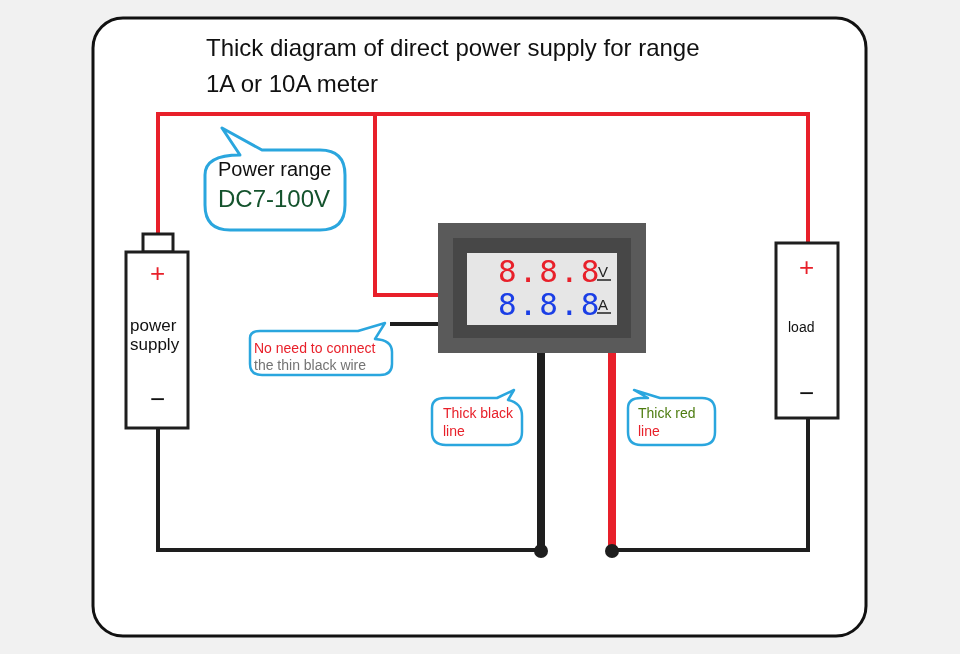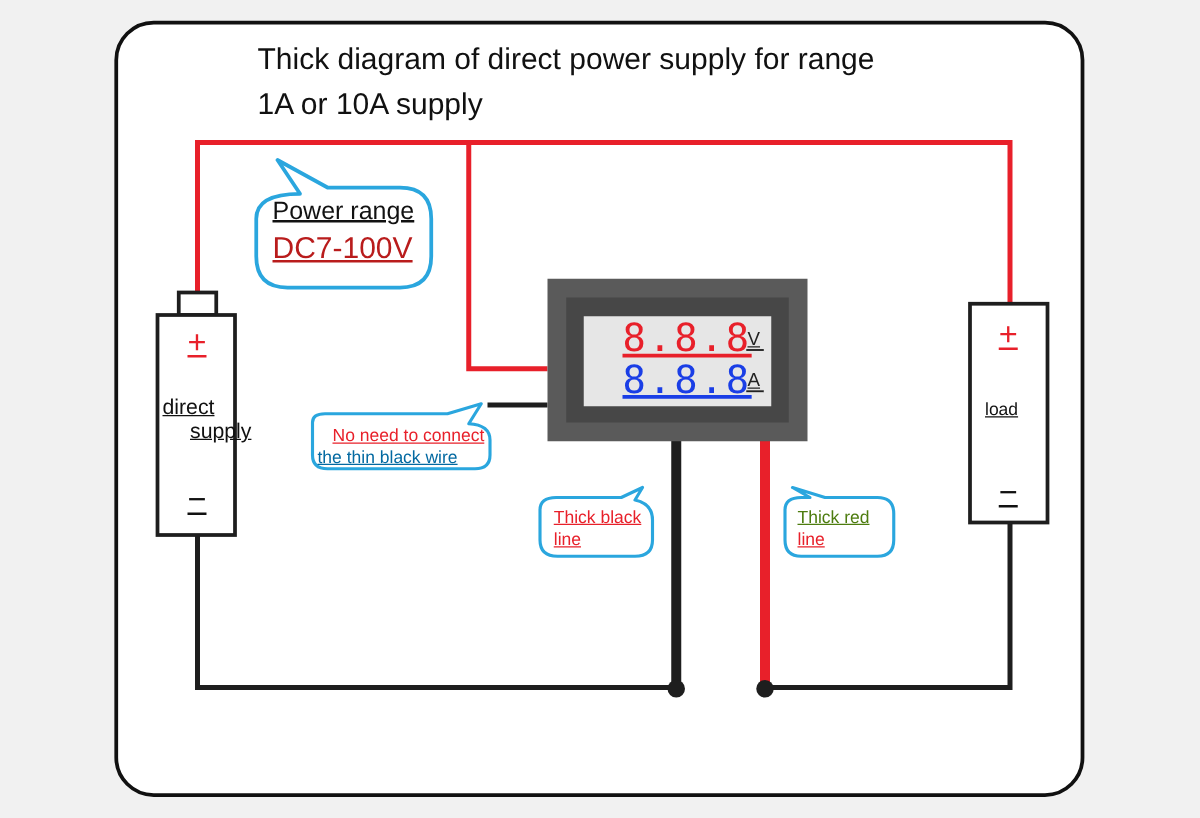--- a/index.html
+++ b/index.html
@@ -9,21 +9,21 @@
       position: relative;
       overflow: hidden;
       font-family: "Liberation Sans", "DejaVu Sans", sans-serif;
     }
     #stage { position: absolute; left: 0; top: 0; width: 960px; height: 654px; }
     .title-line {
       position: absolute; left: 206px;
       font-size: 24px; color: #111;
       white-space: nowrap;
     }
-    .label-text { position: absolute; white-space: nowrap; text-decoration: underline; }
+    .label-text { position: absolute; white-space: nowrap; }
   </style>
 </head>
 <body>
 
 <svg id="stage" viewBox="0 0 960 654" xmlns="http://www.w3.org/2000/svg">
 
   <rect x="93" y="18" width="773" height="618" rx="30" ry="30" fill="#ffffff" stroke="#111" stroke-width="3"></rect>
 
   <g fill="none" stroke="#e8202a" stroke-width="4">
     <polyline points="158,236 158,114 808,114 808,243"></polyline>
@@ -58,37 +58,37 @@
   <path d="M240,155 L222,128 L262,150 L320,150 Q345,150 345,175 L345,205 Q345,230 320,230 L230,230 Q205,230 205,205 L205,175 Q205,155 240,155 Z" fill="#fff" stroke="#2aa6de" stroke-width="3" stroke-linejoin="round"></path>
 
   <path d="M250,338 Q250,331 260,331 L358,331 L385,323 L375,339 Q392,340 392,352 L392,364 Q392,375 380,375 L262,375 Q250,375 250,364 Z" fill="#fff" stroke="#2aa6de" stroke-width="2.5" stroke-linejoin="round"></path>
 
   <path d="M432,408 Q432,398 445,398 L497,398 L514,390 L508,400 Q522,403 522,416 L522,432 Q522,445 508,445 L446,445 Q432,445 432,432 Z" fill="#fff" stroke="#2aa6de" stroke-width="2.5" stroke-linejoin="round"></path>
 
   <path d="M628,408 Q628,398 641,398 L648,398 L634,390 L660,398 L702,398 Q715,398 715,411 L715,432 Q715,445 702,445 L641,445 Q628,445 628,432 Z" fill="#fff" stroke="#2aa6de" stroke-width="2.5" stroke-linejoin="round"></path>
 </svg>
 
 <div class="title-line" style="top:34px;">Thick diagram of direct power supply for range</div>
-<div class="title-line" style="top:70px;">1A or 10A supply</div>
+<div class="title-line" style="top:70px;">1A or 10A meter</div>
 
 <div class="label-text" style="left:218px; top:158px; font-size:20px; color:#111;">Power range</div>
-<div class="label-text" style="left:218px; top:185px; font-size:24px; color:#b91c1c;">DC7-100V</div>
+<div class="label-text" style="left:218px; top:185px; font-size:24px; color:#14532d;">DC7-100V</div>
 
-<div class="label-text" style="left:266px; top:340px; font-size:14px; color:#e8202a;">No need to connect</div>
-<div class="label-text" style="left:254px; top:357px; font-size:14px; color:#0369a1;">the thin black wire</div>
+<div class="label-text" style="left:254px; top:340px; font-size:14px; color:#e8202a;">No need to connect</div>
+<div class="label-text" style="left:254px; top:357px; font-size:14px; color:#737373;">the thin black wire</div>
 
 <div class="label-text" style="left:443px; top:405px; font-size:14px; color:#e8202a;text-align:right;">Thick black</div>
 <div class="label-text" style="left:443px; top:423px; font-size:14px; color:#e8202a;">line</div>
 
 <div class="label-text" style="left:638px; top:405px; font-size:14px; color:#4d7c0f;">Thick red</div>
 <div class="label-text" style="left:638px; top:423px; font-size:14px; color:#e8202a;">line</div>
 
 <div class="label-text" style="left:150px; top:258px; font-size:26px; color:#e8202a;">+</div>
-<div class="label-text" style="left:130px; top:316px; font-size:17px; color:#111;">direct</div>
-<div class="label-text" style="left:130px; top:335px; font-size:17px; color:#111;margin-left:22px;">supply</div>
+<div class="label-text" style="left:130px; top:316px; font-size:17px; color:#111;">power</div>
+<div class="label-text" style="left:130px; top:335px; font-size:17px; color:#111;">supply</div>
 <div class="label-text" style="left:150px; top:384px; font-size:26px; color:#111;">−</div>
 
 <div class="label-text" style="left:799px; top:252px; font-size:26px; color:#e8202a;">+</div>
 <div class="label-text" style="left:788px; top:319px; font-size:14px; color:#111;">load</div>
 <div class="label-text" style="left:799px; top:378px; font-size:26px; color:#111;">−</div>
 
 <div class="label-text" style="left:498px; top:253px; font-size:31px; color:#e8202a; font-family:'DejaVu Sans Mono', monospace; letter-spacing:2px;">8.8.8</div>
 <div class="label-text" style="left:498px; top:286px; font-size:31px; color:#1a3ee6; font-family:'DejaVu Sans Mono', monospace; letter-spacing:2px;">8.8.8</div>
 <div class="label-text" style="left:598px; top:263px; font-size:15px; color:#222;">V</div>
 <div class="label-text" style="left:598px; top:296px; font-size:15px; color:#222;">A</div>

